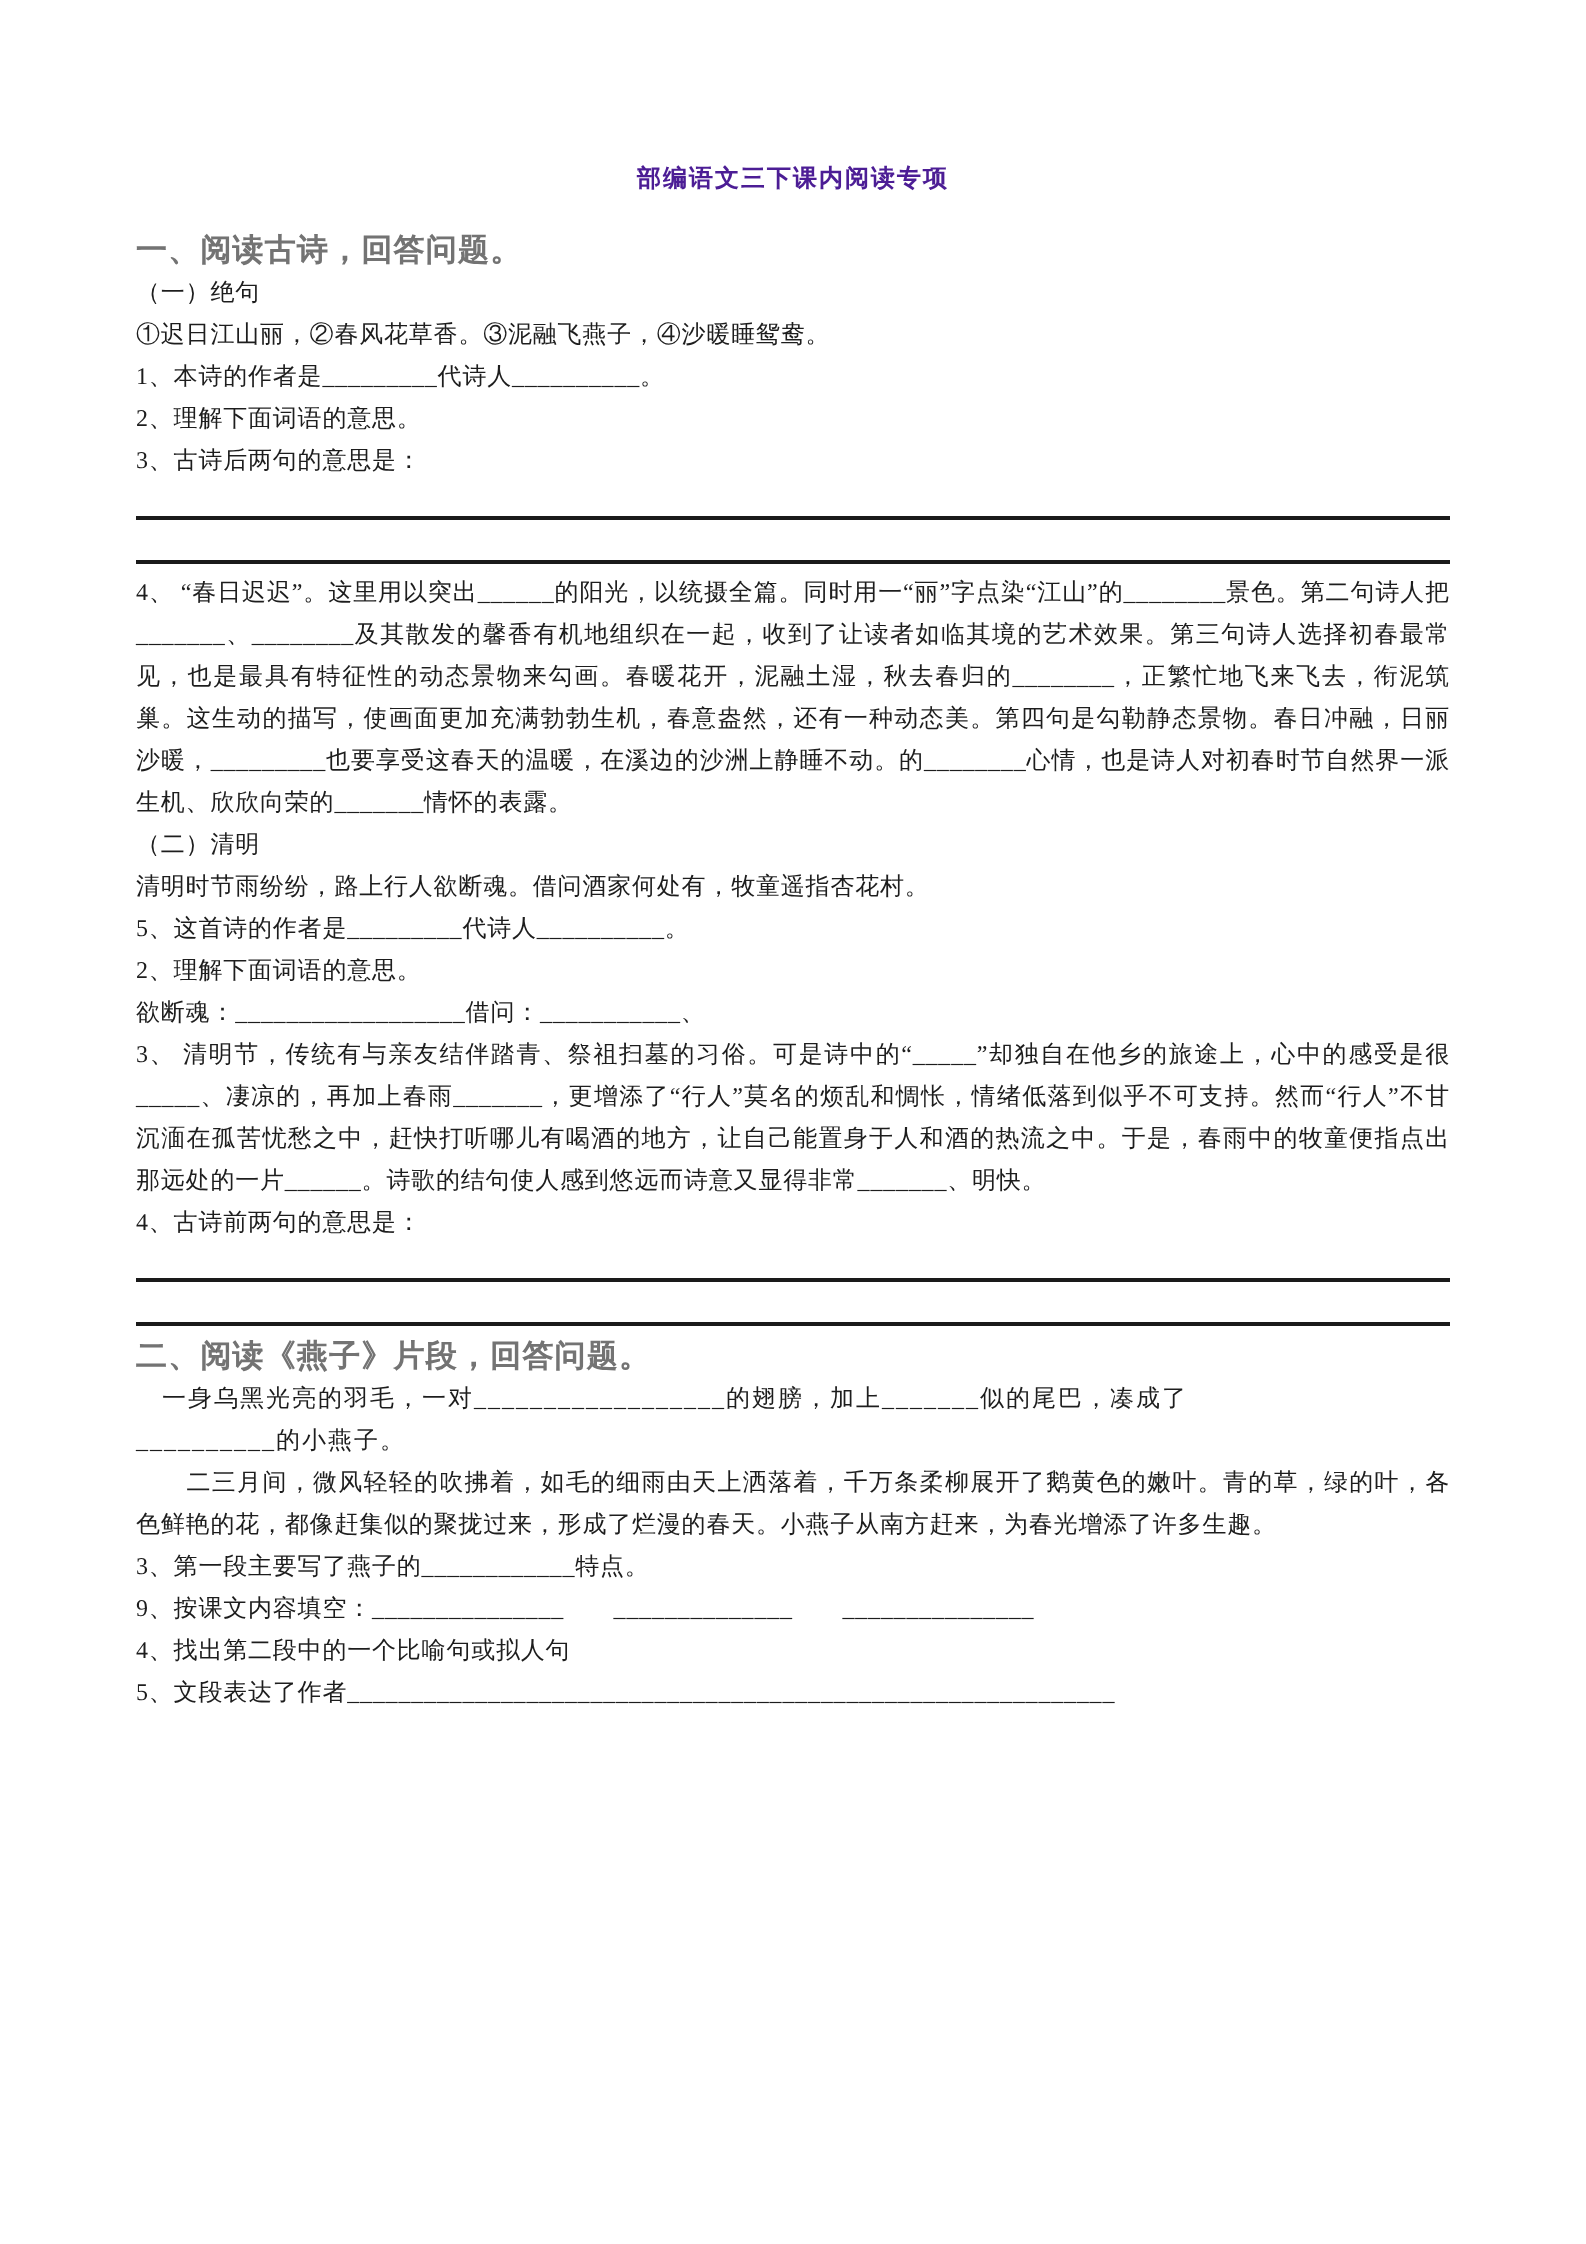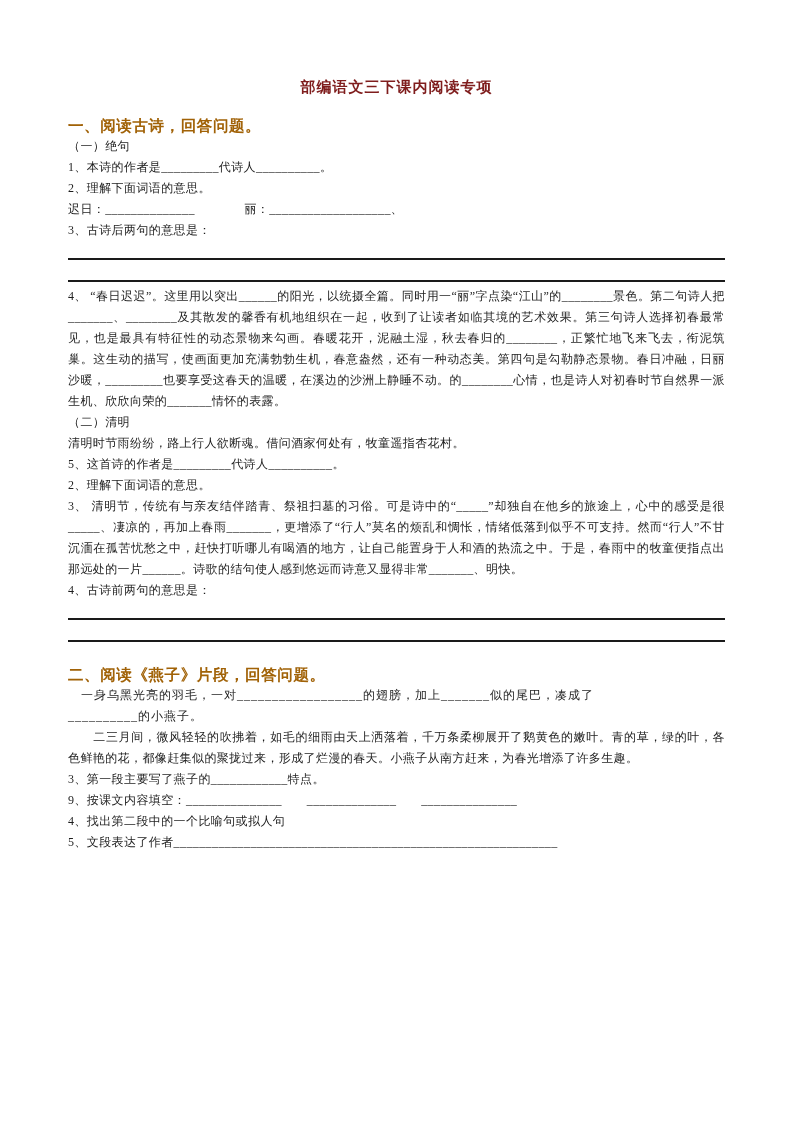--- a/index.html
+++ b/index.html
@@ -12,58 +12,59 @@
     font-family:"Liberation Serif","DejaVu Serif",serif;
   }
   .content{
     position:absolute;left:68px;top:78px;width:657px;
   }
   .ln{
     font-size:12px;line-height:21px;letter-spacing:0.4px;
     white-space:pre-wrap;
   }
   .title{
-    font-family:Liberation Mono, monospace;
-    font-weight:700;font-size:15px;line-height:22px;
+    font-family:Liberation Serif, serif;
+    font-weight:700;font-size:12px;line-height:22px;
     text-align:center;letter-spacing:1px;
-    margin-bottom:15px;color:#7f1d1d;
+    margin-bottom:15px;color:#4c1d95;
   }
   .h{
     font-family:"Liberation Sans","DejaVu Sans",sans-serif;
-    font-weight:700;font-size:15.5px;letter-spacing:0.6px;color:#a16207;
+    font-weight:700;font-size:15.5px;letter-spacing:0.6px;color:#737373;
   }
-  .h2top{margin-top:22px;}
+  .h2top{margin-top:5px;}
   .para{text-align:justify;}
   .p4{margin-top:4px;}
   .rule{height:17px;border-bottom:2px solid #1a1a1a;}
   .rule2{height:20px;border-bottom:2px solid #1a1a1a;}
   .spaced{letter-spacing:1px;}
 </style>
 </head>
 <body>
 
 <div class="page">
   <div class="content">
 
     <div class="ln title">部编语文三下课内阅读专项</div>
 
     <div class="ln h">一、阅读古诗，回答问题。</div>
     <div class="ln">（一）绝句</div>
+    <div class="ln">①迟日江山丽，②春风花草香。③泥融飞燕子，④沙暖睡鸳鸯。</div>
     <div class="ln">1、本诗的作者是_________代诗人__________。</div>
     <div class="ln">2、理解下面词语的意思。</div>
-    <div class="ln">迟日：______________　　　　丽：___________________、</div>
     <div class="ln">3、古诗后两句的意思是：</div>
     <div class="rule"></div>
     <div class="rule2"></div>
     <div class="ln para p4">4、 “春日迟迟”。这里用以突出______的阳光，以统摄全篇。同时用一“丽”字点染“江山”的________景色。第二句诗人把_______、________及其散发的馨香有机地组织在一起，收到了让读者如临其境的艺术效果。第三句诗人选择初春最常见，也是最具有特征性的动态景物来勾画。春暖花开，泥融土湿，秋去春归的________，正繁忙地飞来飞去，衔泥筑巢。这生动的描写，使画面更加充满勃勃生机，春意盎然，还有一种动态美。第四句是勾勒静态景物。春日冲融，日丽沙暖，_________也要享受这春天的温暖，在溪边的沙洲上静睡不动。的________心情，也是诗人对初春时节自然界一派生机、欣欣向荣的_______情怀的表露。</div>
 
     <div class="ln">（二）清明</div>
     <div class="ln">清明时节雨纷纷，路上行人欲断魂。借问酒家何处有，牧童遥指杏花村。</div>
     <div class="ln">5、这首诗的作者是_________代诗人__________。</div>
     <div class="ln">2、理解下面词语的意思。</div>
+    <div class="ln">欲断魂：__________________借问：___________、</div>
     <div class="ln para">3、 清明节，传统有与亲友结伴踏青、祭祖扫墓的习俗。可是诗中的“_____”却独自在他乡的旅途上，心中的感受是很_____、凄凉的，再加上春雨_______，更增添了“行人”莫名的烦乱和惆怅，情绪低落到似乎不可支持。然而“行人”不甘沉湎在孤苦忧愁之中，赶快打听哪儿有喝酒的地方，让自己能置身于人和酒的热流之中。于是，春雨中的牧童便指点出那远处的一片______。诗歌的结句使人感到悠远而诗意又显得非常_______、明快。</div>
     <div class="ln">4、古诗前两句的意思是：</div>
     <div class="rule"></div>
     <div class="rule2"></div>
 
     <div class="ln h h2top">二、阅读《燕子》片段，回答问题。</div>
     <div class="ln spaced">　一身乌黑光亮的羽毛，一对__________________的翅膀，加上_______似的尾巴，凑成了</div>
     <div class="ln spaced">__________的小燕子。</div>
     <div class="ln para">　　二三月间，微风轻轻的吹拂着，如毛的细雨由天上洒落着，千万条柔柳展开了鹅黄色的嫩叶。青的草，绿的叶，各色鲜艳的花，都像赶集似的聚拢过来，形成了烂漫的春天。小燕子从南方赶来，为春光增添了许多生趣。</div>
     <div class="ln">3、第一段主要写了燕子的____________特点。</div>

